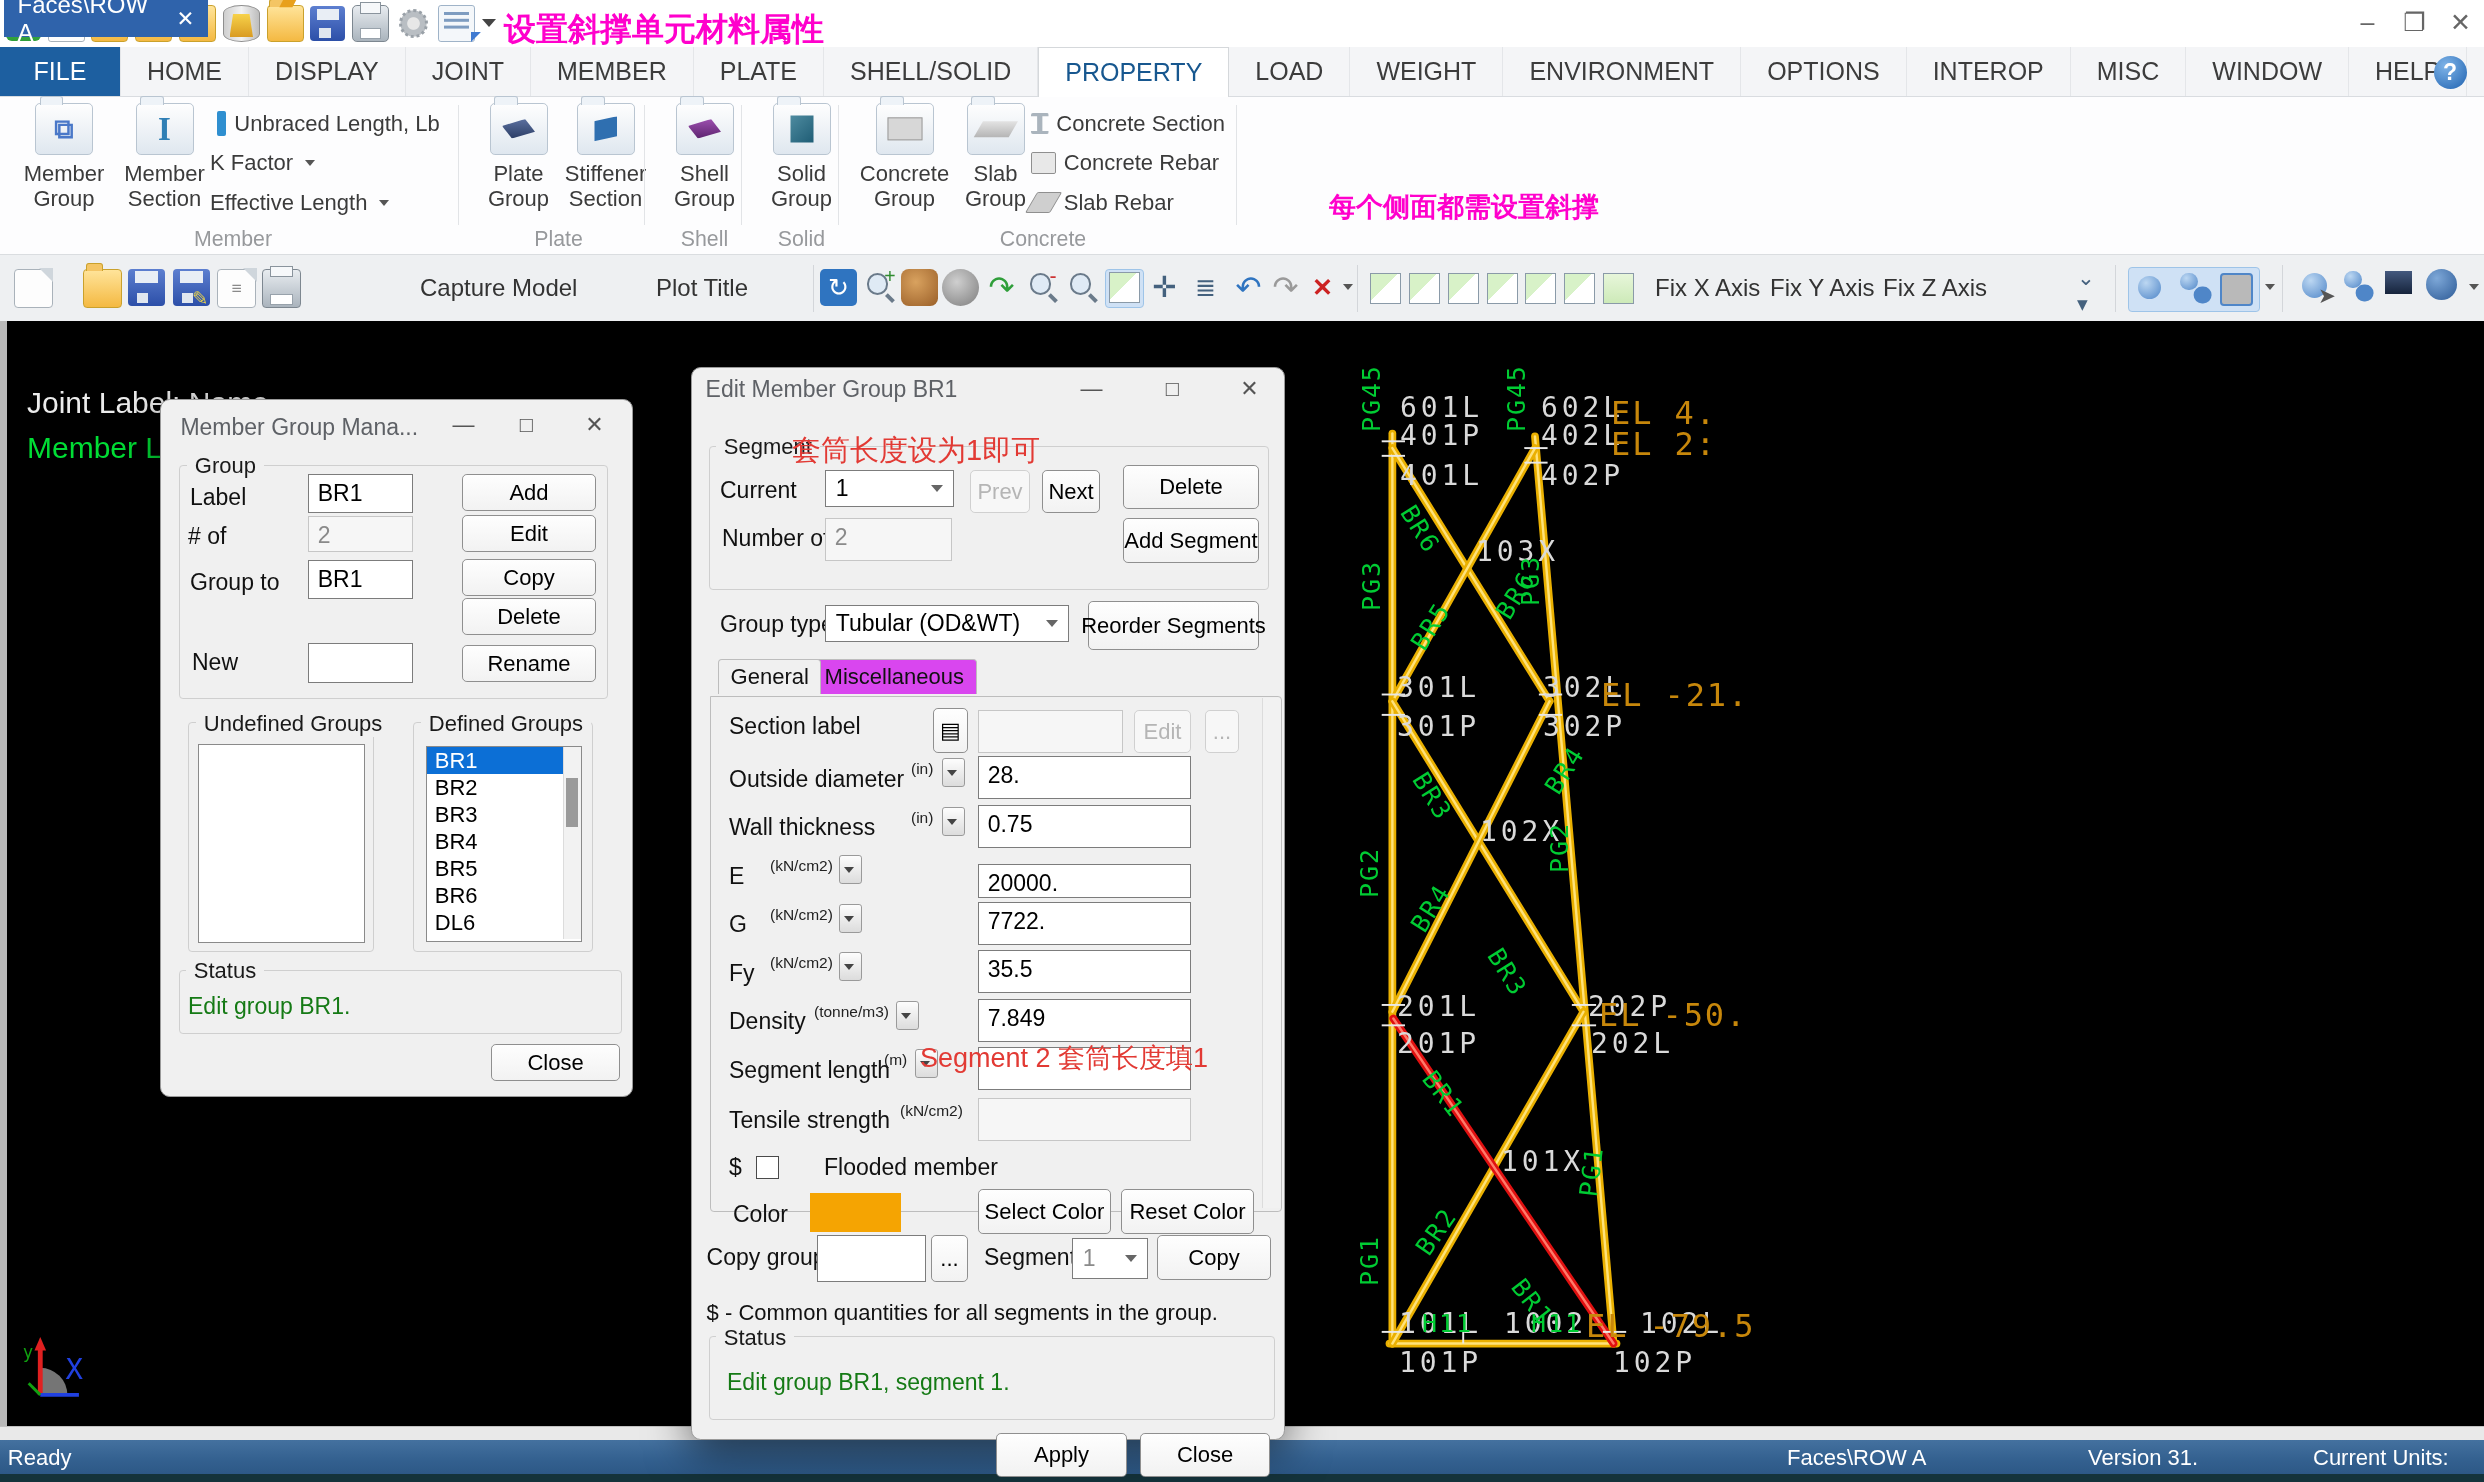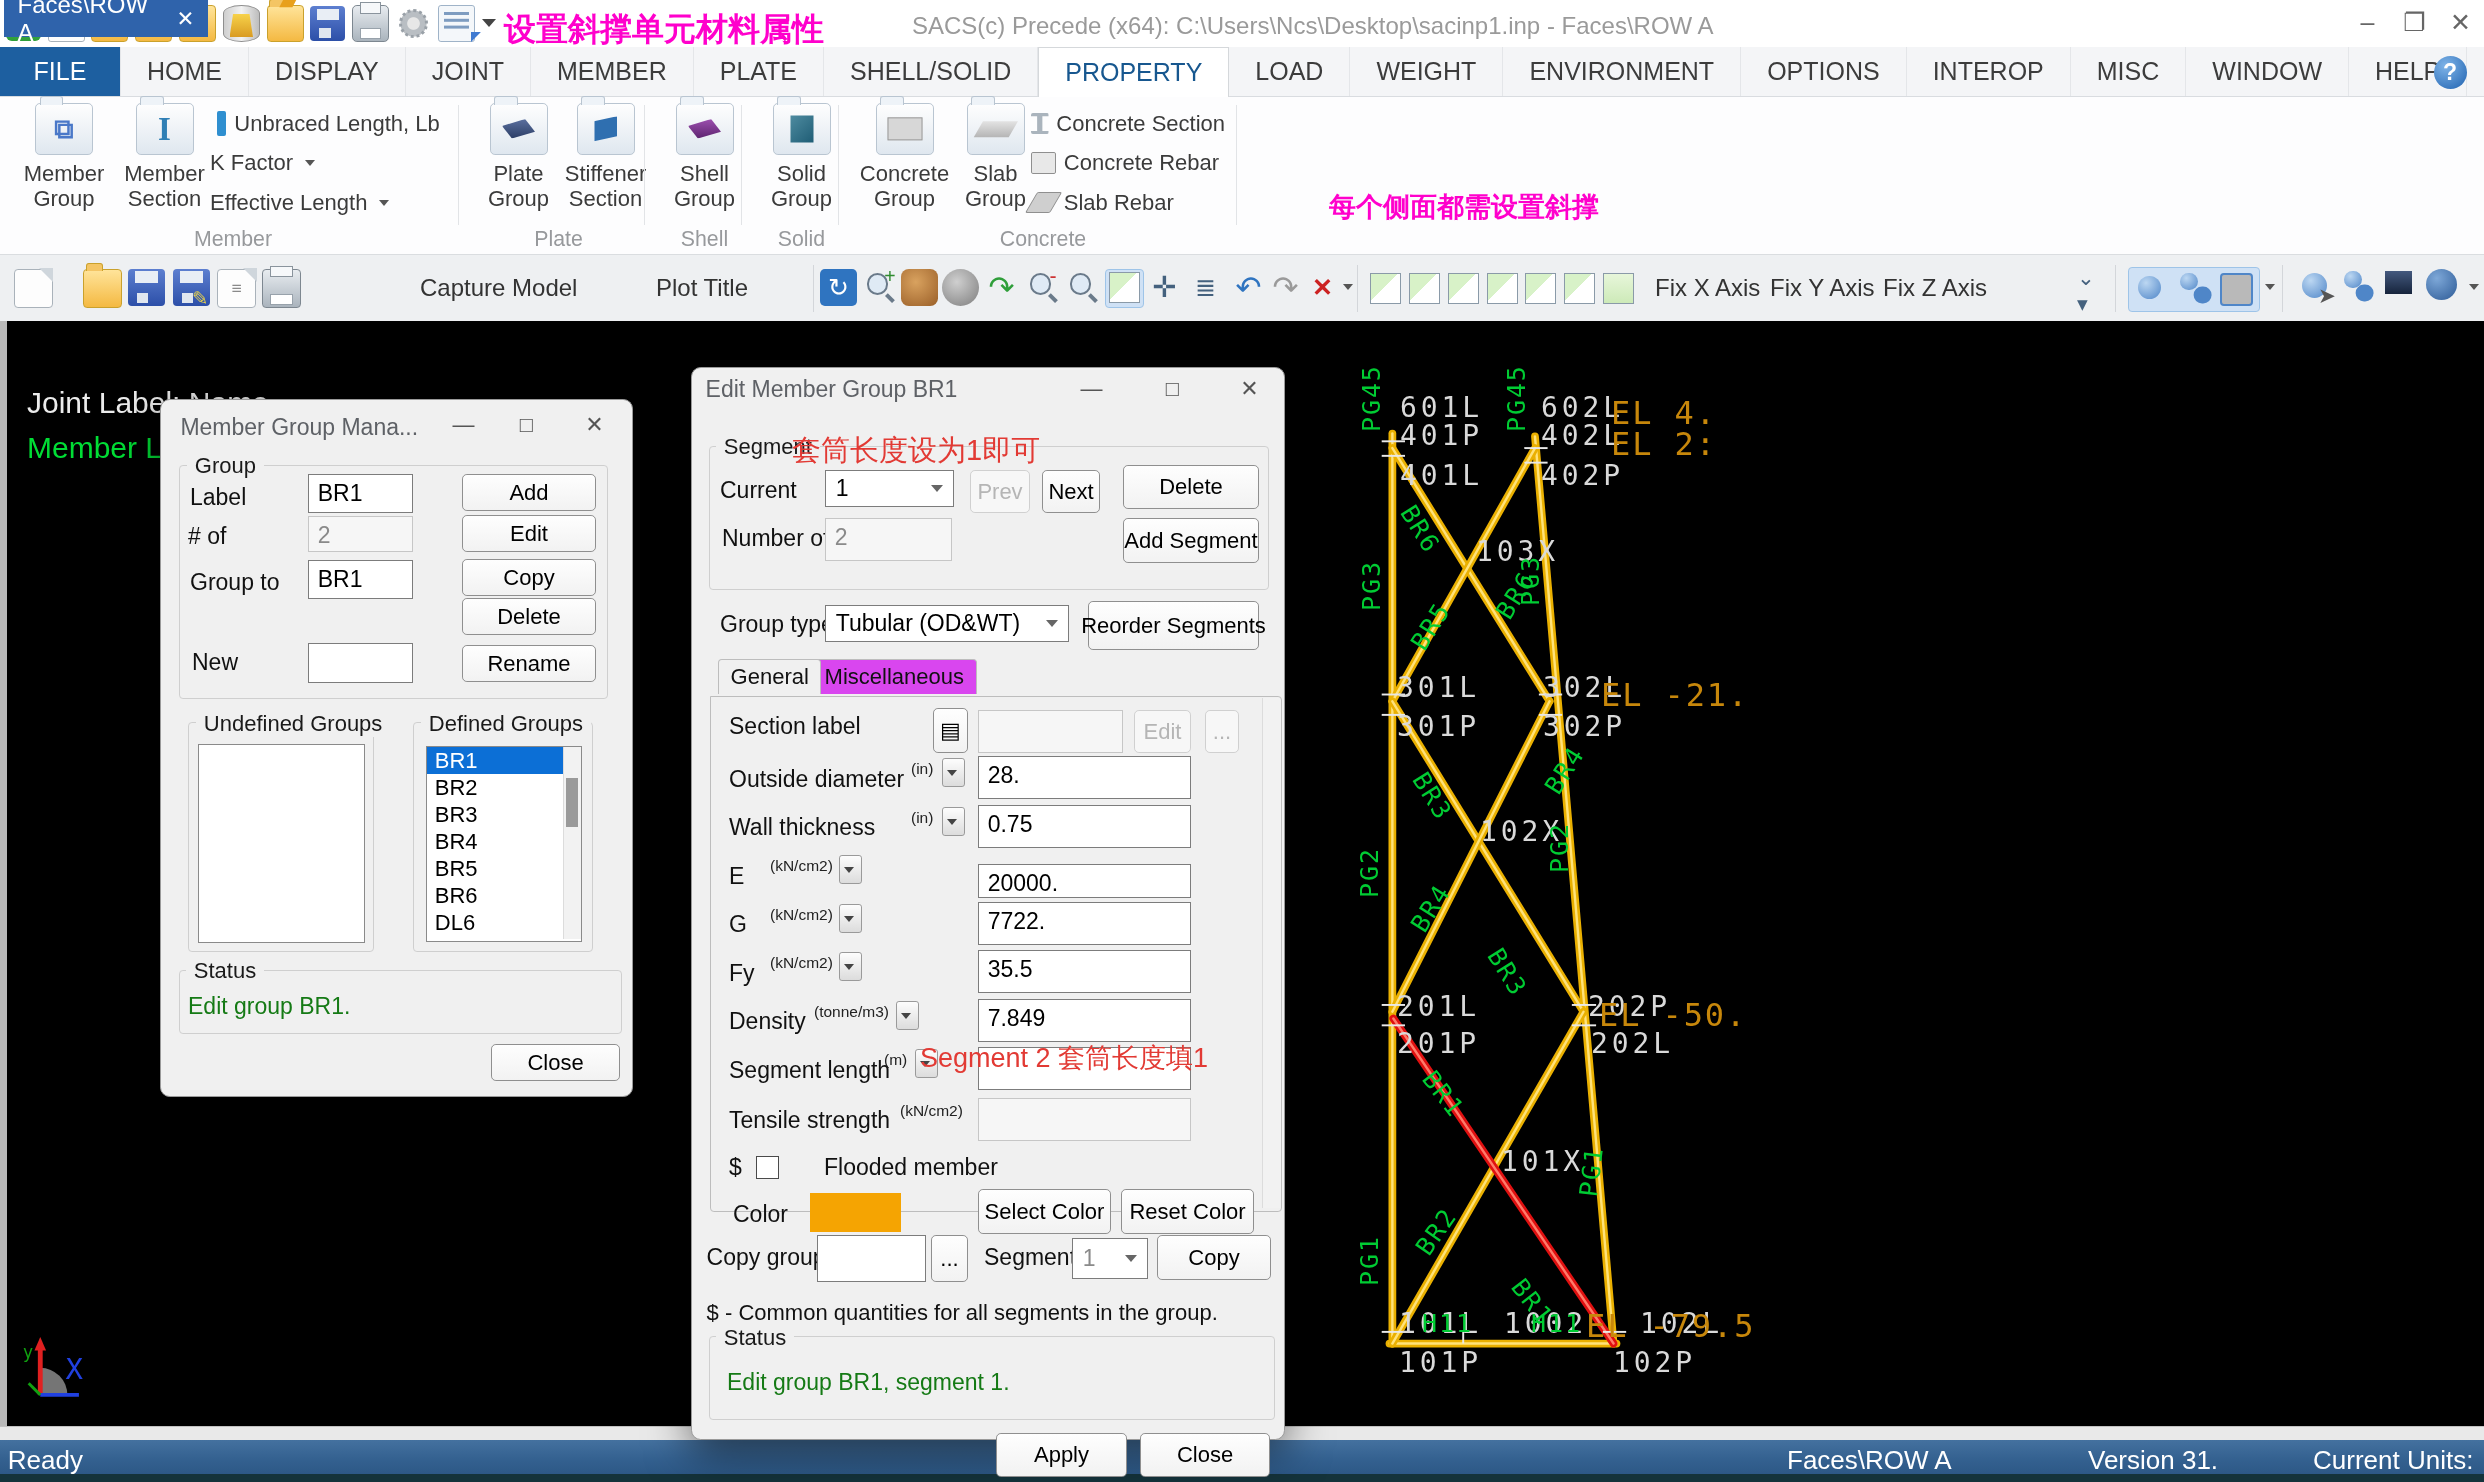--- a/index.html
+++ b/index.html
@@ -94,21 +94,21 @@
   .li.sel{background:#0c6fd6;color:#fff;}
   .scroll{position:absolute;background:#f2f2f2;border-left:1px solid #dcdcdc;}
   .thumb{position:absolute;background:#9a9a9a;}
   .green-status{position:absolute;font-size:23px;color:#157a15;white-space:nowrap;}
   .chk{position:absolute;width:23px;height:23px;background:#fff;border:1.9px solid #4a4a4a;box-sizing:border-box;}
   .tab2{position:absolute;font-size:22px;color:#111;border:1px solid #bdbdbd;border-bottom:none;padding:3.9px 11.6px;background:#d946ef;border-radius:3.9px 3.9px 0 0;}
   .tab2.on{background:#f0f0f0;font-weight:normal;z-index:2;}
   .note-red{position:absolute;color:#e23a34;font-size:29px;white-space:nowrap;z-index:40;}
   
   #prestatus{left:0;top:1426px;width:2484px;height:13.6px;background:#e9e9e9;border-top:1px solid #c2c2c2;}
-  #statusbar{left:0;top:1440px;width:2484px;height:34px;background:linear-gradient(#44719f,#33608f 60%,#2d5886);color:#fff;font-size:26px;}
+  #statusbar{left:0;top:1440px;width:2484px;height:34px;background:linear-gradient(#44719f,#33608f 60%,#2d5886);color:#fff;font-size:22px;}
   #taskstrip{left:0;top:1474px;width:2484px;height:8.7px;background:#14333b;}
 </style>
 </head>
 <body>
 
 <div id="root">
 
   <div class="abs" id="titlebar">
     <div class="abs" id="qat">
       <div class="qi appicon"></div>
@@ -126,21 +126,20 @@
       <div class="qi folder">
           <span class="ovl" style="left:11.6px;top:-13.6px;color:#e8a01c;font-size:23px;">▰</span>
         </div>
       <div class="qi floppy"></div>
       <div class="qi printer"></div>
       <div class="qi gear"></div>
       <div class="qi docarrow"></div>
       <div class="caret-d"></div>
     </div>
     <div class="abs note-magenta" style="left:504px;top:7.8px;font-size:32px;">设置斜撑单元材料属性</div>
-    <div class="abs" id="win-title" style="left:912px;">SACS(c) Precede (x64):  C:\Users\Ncs\Desktop\sacinp1.inp - Faces\ROW A</div>
     <div class="abs winctl" style="left:2348px;">–</div>
     <div class="abs winctl" style="left:2395px;">❐</div>
     <div class="abs winctl" style="left:2441px;">✕</div>
   </div>
 
   <div class="abs" id="menubar">
       <div class="mtab file">FILE</div>
       <div class="mtab">HOME</div>
       <div class="mtab">DISPLAY</div>
       <div class="mtab">JOINT</div>

